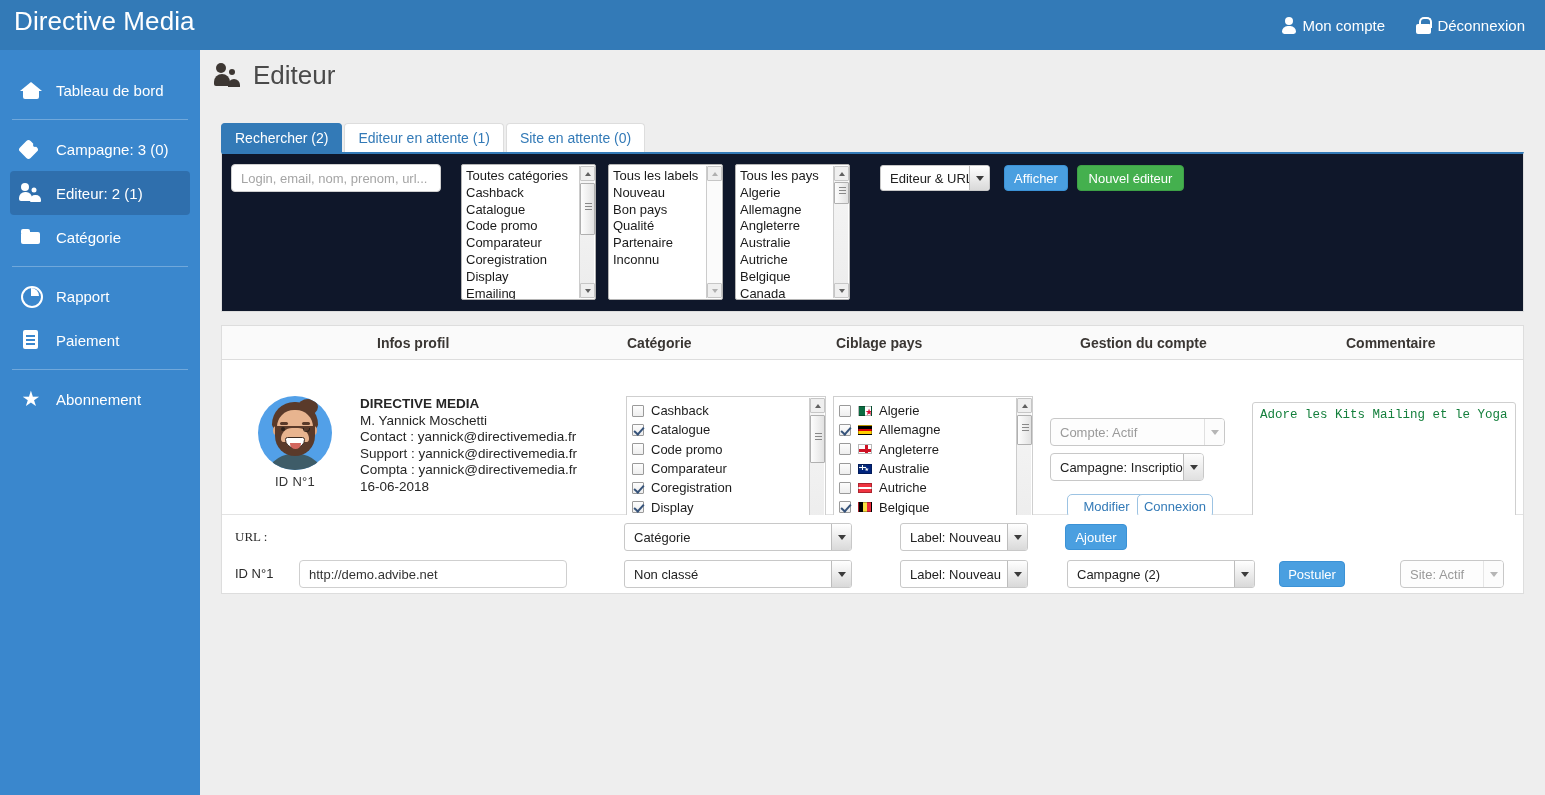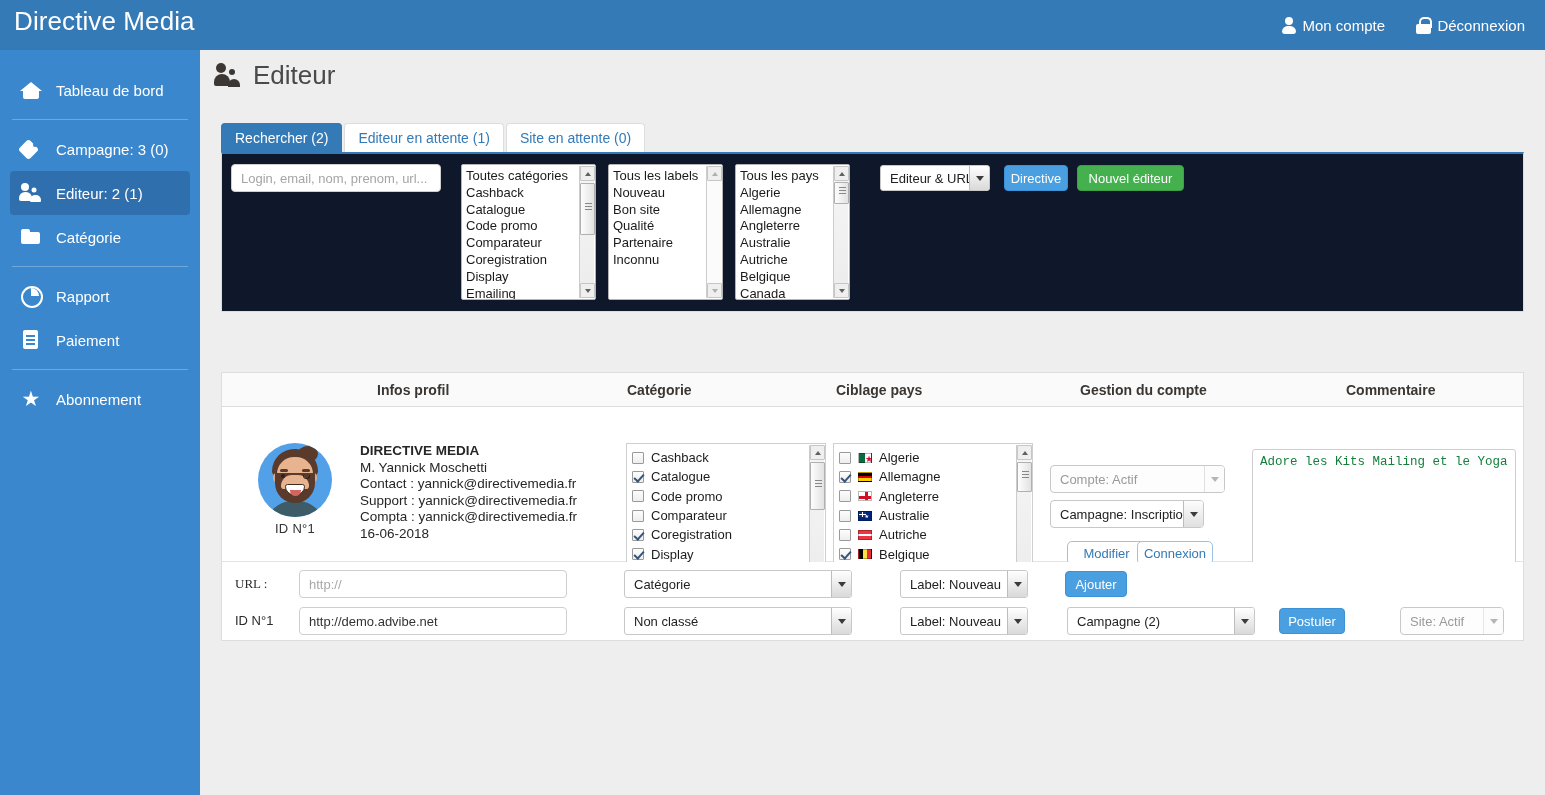--- a/index.html
+++ b/index.html
@@ -144,21 +144,21 @@
   .btn {
     display:inline-flex;align-items:center;justify-content:center;
     font-size:13px;border-radius:4px;border:1px solid transparent;color:#fff;
     white-space:nowrap; cursor:pointer;
   }
   .btn-blue { background:#4a9fe0; border-color:#3b92d6; }
   .btn-green { background:#44b04e; border-color:#3da046; }
   .btn-ghost { background:#fff; color:#337ab7; border:1px solid #9cc3e3; border-radius:5px; }
 
   
-  #table { position:absolute; left:21px; top:275px; width:1303px; background:#fff; border:1px solid #ddd;margin-top:47px; }
+  #table { position:absolute; left:21px; top:275px; width:1303px; background:#fff; border:1px solid #ddd; }
   #thead { height:34px; background:#fafafa; border-bottom:1px solid #ddd; position:relative; }
   #thead span { position:absolute; top:9px; font-size:14px; font-weight:bold; color:#3a3633; }
   #row1 { position:relative; height:155px; border-bottom:1px solid #e3e3e3; }
 
   .avatar-wrap { position:absolute; left:33px; top:36px; width:80px; text-align:center; }
   .avatar { width:74px;height:74px;border-radius:50%;background:#52a0e8;position:relative;overflow:hidden;margin:0 auto; }
   .av-hair{position:absolute;left:14px;top:6px;width:46px;height:28px;border-radius:23px 23px 6px 6px;background:#5a3a2a;}
   .av-hair2{position:absolute;left:40px;top:3px;width:20px;height:16px;border-radius:50%;background:#5a3a2a;}
   .av-face{position:absolute;left:19px;top:14px;width:36px;height:42px;border-radius:17px 17px 16px 16px;background:#e8b48f;}
   .av-ear{position:absolute;top:30px;width:7px;height:9px;border-radius:50%;background:#e0a77f;}
@@ -284,21 +284,21 @@
         <div class="thumb" style="top:17px;height:52px;"></div>
         <div class="arr dn">
             <i></i>
           </div>
       </div>
     </div>
 
     <div class="multisel" style="left:386px;width:115px;">
       <div class="msline">Tous les labels</div>
       <div class="msline">Nouveau</div>
-      <div class="msline">Bon site</div>
+      <div class="msline">Bon pays</div>
       <div class="msline">Qualité</div>
       <div class="msline">Partenaire</div>
       <div class="msline">Inconnu</div>
       <div class="sbar" style="background:#fbfbfb;">
         <div class="arr up">
             <i style="border-bottom-color:#b0b0b0;"></i>
           </div>
         <div class="arr dn">
             <i style="border-top-color:#b0b0b0;"></i>
           </div>
@@ -323,21 +323,21 @@
             <i></i>
           </div>
       </div>
     </div>
 
     <div class="sel flat" style="position:absolute;left:658px;top:11px;width:110px;height:26px;">
       <span>Editeur &amp; URL</span>
       <span class="caret"></span>
     </div>
 
-    <div class="btn btn-blue" style="position:absolute;left:782px;top:11px;width:64px;height:26px;">Directive</div>
+    <div class="btn btn-blue" style="position:absolute;left:782px;top:11px;width:64px;height:26px;">Afficher</div>
 
     <div class="btn btn-green" style="position:absolute;left:855px;top:11px;width:107px;height:26px;">Nouvel éditeur</div>
   </div>
 
   <div id="table">
 
     <div id="thead">
       <span style="left:155px;">Infos profil</span>
       <span style="left:405px;">Catégorie</span>
       <span style="left:614px;">Ciblage pays</span>
@@ -504,21 +504,20 @@
       </div>
 
       <div class="btn btn-ghost" style="position:absolute;left:845px;top:134px;width:79px;height:24px;">Modifier</div>
       <div class="btn btn-ghost" style="position:absolute;left:915px;top:134px;width:76px;height:24px;">Connexion</div>
 
       <div class="tarea" style="left:1030px;top:42px;width:264px;height:130px;">Adore les Kits Mailing et le Yoga</div>
     </div>
 
     <div id="row2">
       <span class="flabel" style="left:13px;top:14px;font-family:Liberation Serif, serif;">URL :</span>
-      <input class="finput" style="left: 77px; top: 8px; width: 268px;" type="text" placeholder="http://">
       <div class="sel flat" style="position:absolute;left:402px;top:8px;width:228px;height:28px;">
         <span>Catégorie</span>
         <span class="caret"></span>
       </div>
       <div class="sel flat" style="position:absolute;left:678px;top:8px;width:128px;height:28px;">
         <span>Label: Nouveau</span>
         <span class="caret"></span>
       </div>
       <div class="btn btn-blue" style="position:absolute;left:843px;top:9px;width:62px;height:26px;">Ajouter</div>
 

